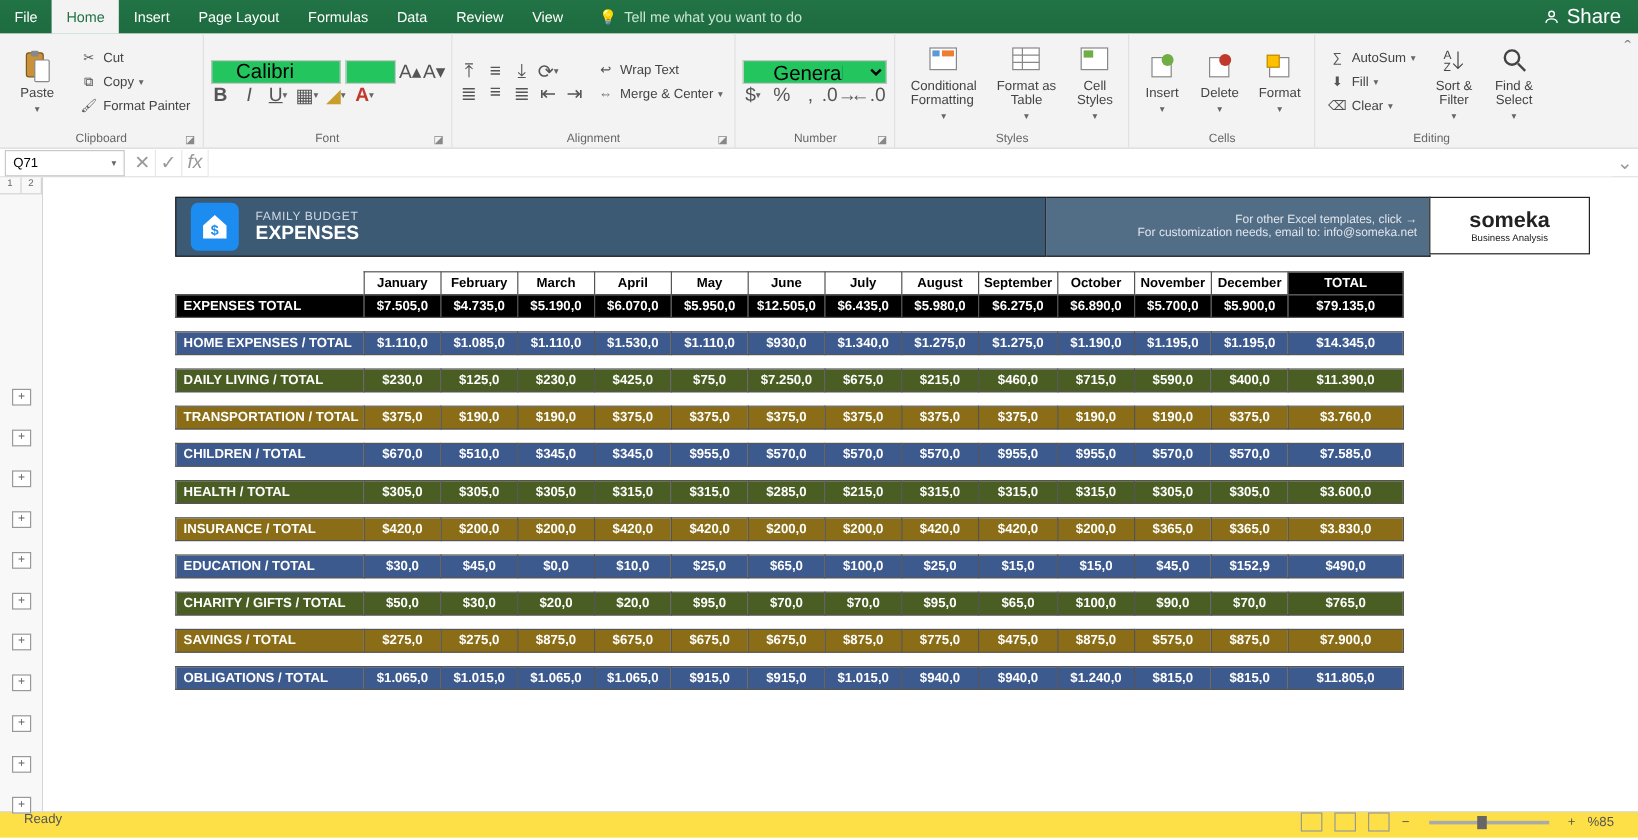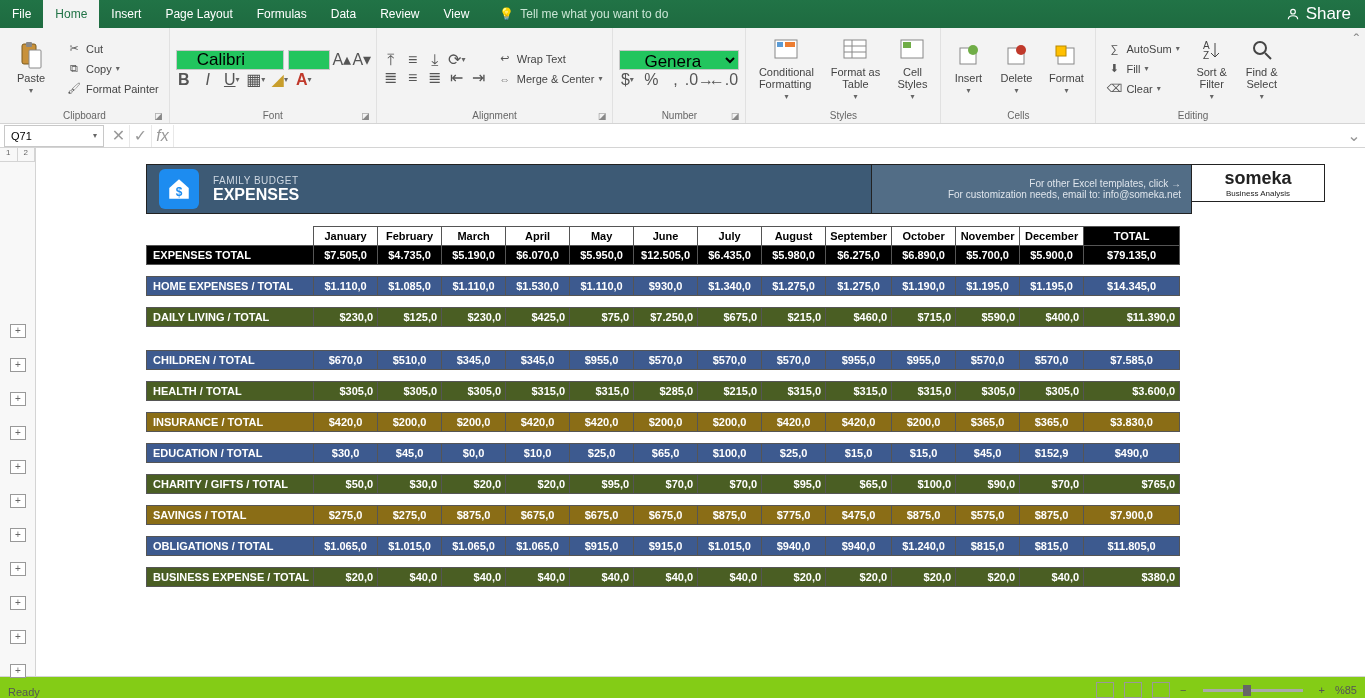--- a/index.html
+++ b/index.html
@@ -39,45 +39,45 @@
 .sheet-scroll { flex: 1; overflow: auto; background: #fff; position: relative; }
 .sheet-pad { padding: 16px 40px 40px 110px; }
 
 
 .banner { display: flex; height: 50px; margin-bottom: 12px; }
 .banner-left { flex: 1; background: #3d5a75; display: flex; align-items: center; color: #fff; padding-left: 8px; gap: 14px; border: 1px solid #222; }
 .house-icon { width: 40px; height: 40px; background: #1d8cf0; border-radius: 6px; display: flex; align-items: center; justify-content: center; margin-left: 4px; }
 .banner-text .sub { font-size: 10px; letter-spacing: 0.5px; color: #cfd8e2; }
 .banner-text .main { font-size: 16px; font-weight: bold; }
 .banner-right { width: 320px; background: #526d86; font-size: 10px; color: #dfe5ec; display: flex; flex-direction: column; justify-content: center; align-items: flex-end; padding-right: 10px; border: 1px solid #222; border-left: none; }
-.logo-box { width: 134px; height: 38px; background: #fff; border: 1px solid #222; display: flex; flex-direction: column; align-items: center; justify-content: center; font-weight: bold; color: #222; font-size: 18px; margin-left: -1px; }
+.logo-box { width: 134px; height: 48px; background: #fff; border: 1px solid #222; display: flex; flex-direction: column; align-items: center; justify-content: center; font-weight: bold; color: #222; font-size: 18px; margin-left: -1px; }
 .logo-box .sm { font-size: 8px; font-weight: normal; }
 .back-btn { width: 108px; height: 48px; background: linear-gradient(#f0f0f0,#c8c8c8); border: 1px solid #888; border-radius: 5px; display: flex; align-items: center; justify-content: center; gap: 8px; font-size: 10px; font-style: italic; font-weight: bold; margin-left: 12px; cursor: pointer; text-align: center; color: #333; }
 
 
 .tbl { border-collapse: collapse; font-size: 11px; }
 .tbl th, .tbl td { border: 1px solid #555; text-align: center; white-space: nowrap; }
 .tbl thead th { background: #fff; color: #000; font-weight: bold; padding: 3px 2px; }
 .tbl thead th.total-h { background: #000; color: #fff; }
 .lbl-cell { text-align: left !important; padding-left: 6px !important; font-weight: bold; }
 .row-total td { background: #000; color: #fff; font-weight: bold; padding: 3px 0; }
 .row-blue td { background: #3d5a8f; color: #fff; font-weight: bold; padding: 3px 4px; }
-.row-green td { background: #4a5e23; color: #fff; font-weight: bold; padding: 3px 4px; text-align: right; }
+.row-green td { background: #4a5e23; color: #fff; font-weight: bold; padding: 3px 4px; }
 .row-gold td { background: #8a6d16; color: #fff; font-weight: bold; padding: 3px 4px; }
 .total-col { font-weight: bold; }
 .gap-row td { border: none !important; background: #fff; height: 12px; padding: 0; }
 
 
 .plus-btns { position: absolute; left: 0; width: 36px; }
 .plus-btn { width: 16px; height: 14px; margin: 20px auto 0 auto; border: 1px solid #999; background: #fff; font-size: 10px; line-height: 12px; text-align: center; cursor: pointer; color: #666; }
 .outline-head { height: 14px; border-bottom: 1px solid #d4d4d4; display: flex; }
 .outline-head div { flex: 1; font-size: 8px; text-align: center; color: #666; border-right: 1px solid #d4d4d4; }
 
 
-.status-bar { height: 22px; background: #84cc16; border-top: 1px solid #d4d4d4; display: flex; align-items: flex-end; font-size: 11px; color: #555; padding: 0 8px; }
+.status-bar { height: 22px; background: #fde047; border-top: 1px solid #d4d4d4; display: flex; align-items: flex-start; font-size: 11px; color: #555; padding: 0 20px; }
 .status-right { margin-left: auto; display: flex; align-items: center; gap: 10px; }
 .view-btn { width: 18px; height: 16px; border: 1px solid #999; cursor: pointer; }
 .zoom-slider { width: 100px; height: 3px; background: #aaa; position: relative; margin: 0 6px; }
 .zoom-slider .thumb { position: absolute; top: -4px; left: 40%; width: 8px; height: 11px; background: #666; }
 
 .chev { font-size: 8px; color: #666; }
 svg { display: block; }
 </style>
 </head>
 <body>
@@ -494,20 +494,36 @@
               <td>$215,0</td>
               <td>$460,0</td>
               <td>$715,0</td>
               <td>$590,0</td>
               <td>$400,0</td>
               <td class="total-col">$11.390,0</td>
             </tr>
             <tr class="gap-row">
               <td colspan="14"></td>
             </tr>
+            <tr class="row-gold">
+              <td class="lbl-cell" style="width: 154px;">TRANSPORTATION  / TOTAL</td>
+              <td>$375,0</td>
+              <td>$190,0</td>
+              <td>$190,0</td>
+              <td>$375,0</td>
+              <td>$375,0</td>
+              <td>$375,0</td>
+              <td>$375,0</td>
+              <td>$375,0</td>
+              <td>$375,0</td>
+              <td>$190,0</td>
+              <td>$190,0</td>
+              <td>$375,0</td>
+              <td class="total-col">$3.760,0</td>
+            </tr>
             <tr class="gap-row">
               <td colspan="14"></td>
             </tr>
             <tr class="row-blue">
               <td class="lbl-cell" style="width: 154px;">CHILDREN  / TOTAL</td>
               <td>$670,0</td>
               <td>$510,0</td>
               <td>$345,0</td>
               <td>$345,0</td>
               <td>$955,0</td>
@@ -630,36 +646,20 @@
               <td>$940,0</td>
               <td>$940,0</td>
               <td>$1.240,0</td>
               <td>$815,0</td>
               <td>$815,0</td>
               <td class="total-col">$11.805,0</td>
             </tr>
             <tr class="gap-row">
               <td colspan="14"></td>
             </tr>
-            <tr class="row-green">
-              <td class="lbl-cell" style="width: 154px;">BUSINESS EXPENSE  / TOTAL</td>
-              <td>$20,0</td>
-              <td>$40,0</td>
-              <td>$40,0</td>
-              <td>$40,0</td>
-              <td>$40,0</td>
-              <td>$40,0</td>
-              <td>$40,0</td>
-              <td>$20,0</td>
-              <td>$20,0</td>
-              <td>$20,0</td>
-              <td>$20,0</td>
-              <td>$40,0</td>
-              <td class="total-col">$380,0</td>
-            </tr>
           </tbody>
       </table>
     </div>
   </div>
 </div>
 
 <div class="status-bar">
   <span>Ready</span>
   <div class="status-right">
     <div class="view-btn"></div>

